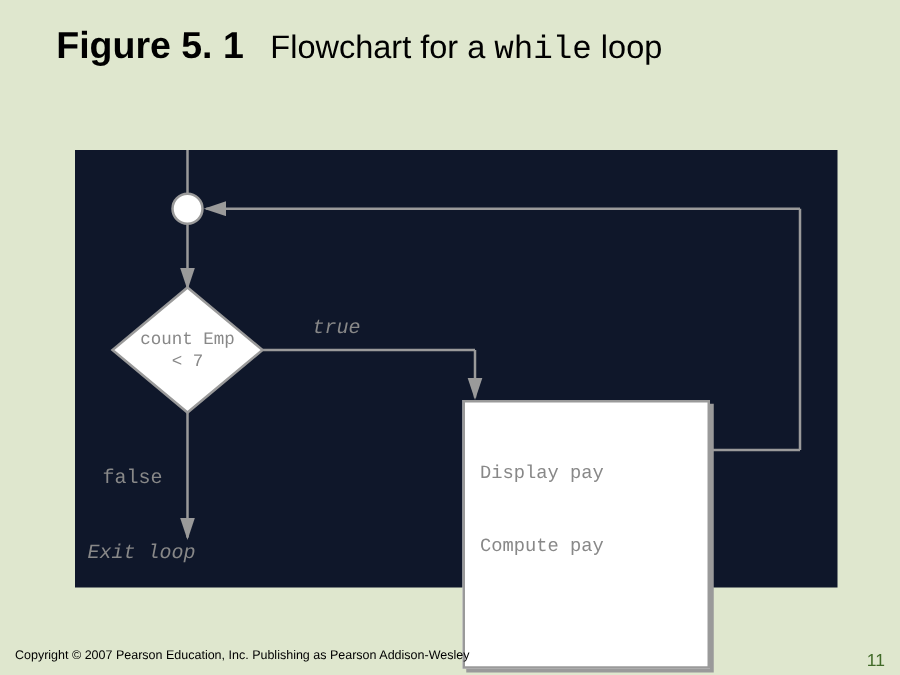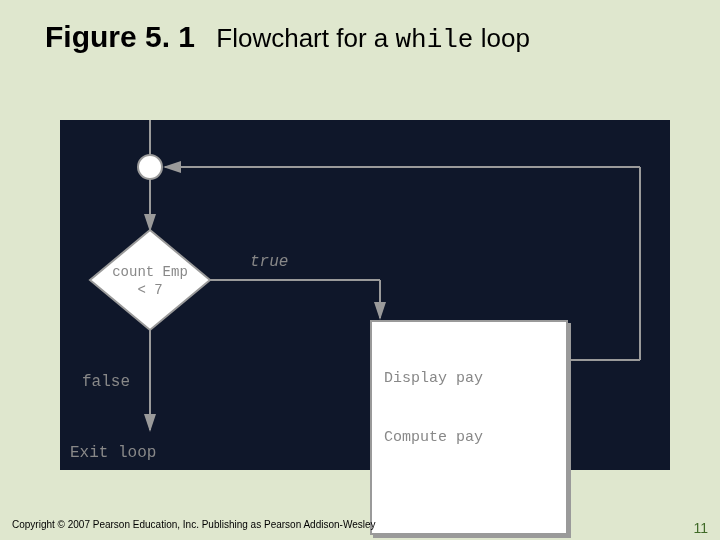--- a/index.html
+++ b/index.html
@@ -121,21 +121,21 @@
 
     <div style="position:absolute; left:40px; top:144px; width:100px; text-align:center;">
       <div class="decision-label">count Emp</div>
       <div class="decision-label">&lt; 7</div>
     </div>
 
     <div class="flow-label" style="left:190px; top:132px; font-style:italic;">true</div>
 
     <div class="flow-label" style="left:10px; top:252px; margin-left:12px;">false</div>
 
-    <div class="flow-label" style="left:10px; top:323px; ">Exit loop</div>
+    <div class="flow-label" style="left:10px; top:312px; font-style:italic;">Exit loop</div>
 
     <div class="process-box" style="left:310px; top:200px; width:170px;">
       <div>Display pay</div>
       <div>Compute pay</div>
       
       
     </div>
 
   </div>
 

